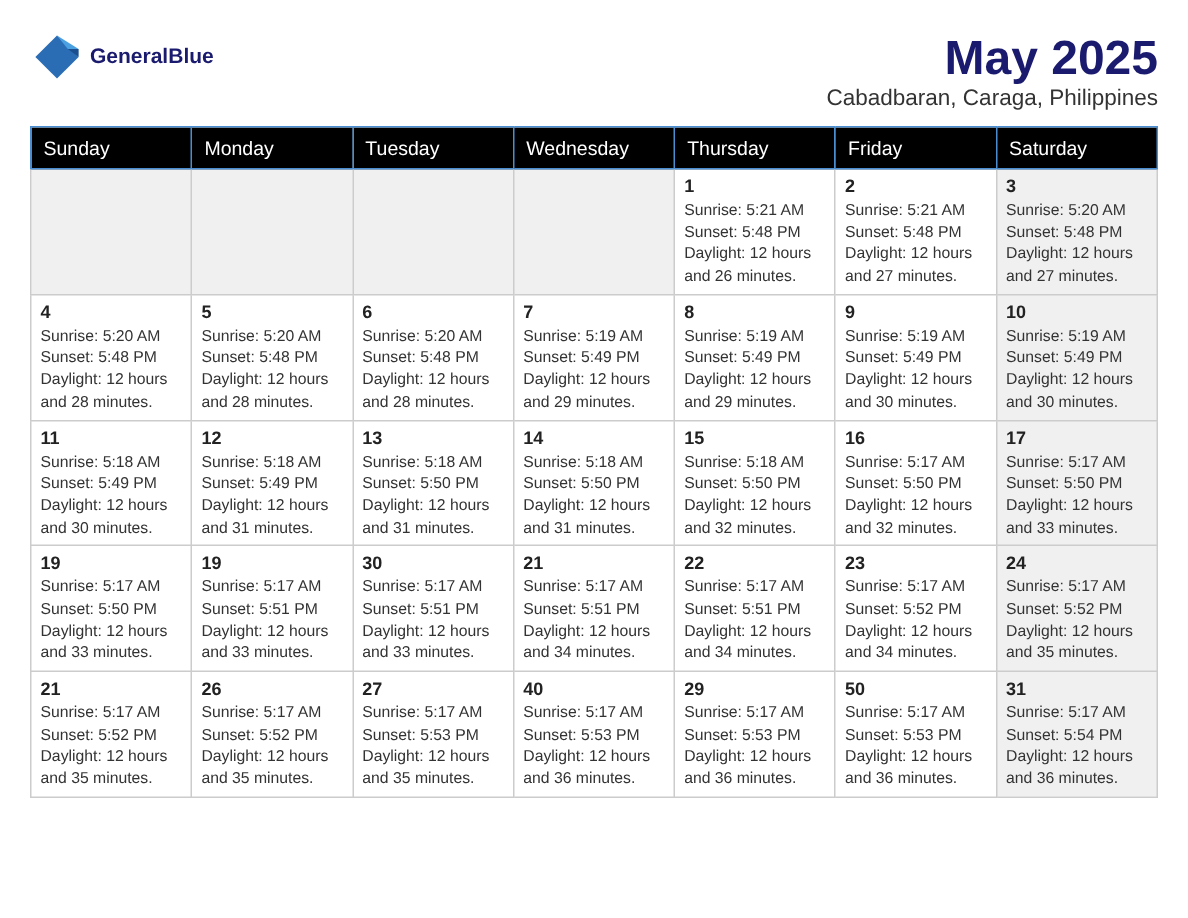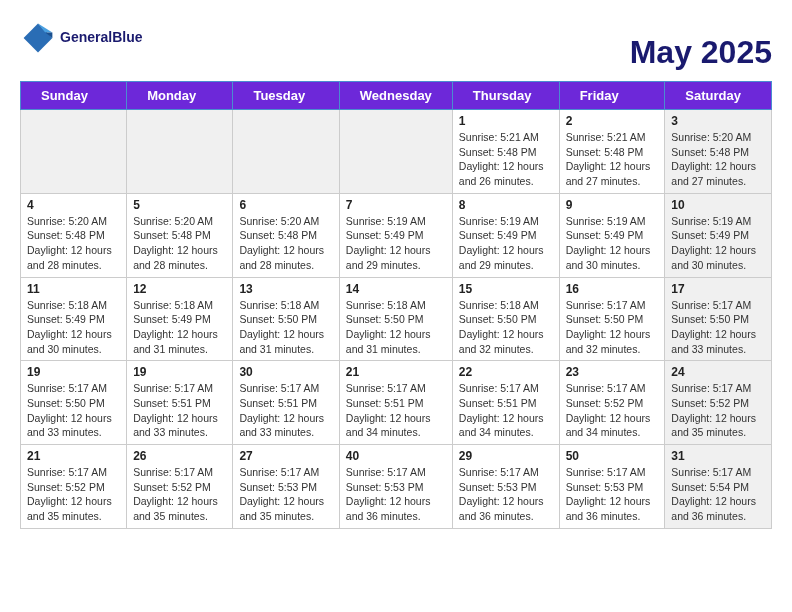--- a/index.html
+++ b/index.html
@@ -28,42 +28,41 @@
       font-weight: bold;
       color: #1a1a6e;
       line-height: 1.1;
     }
     .logo-icon {
       width: 36px;
       height: 36px;
     }
     .title-block {
       text-align: right;
-      margin-top: 14px;
     }
     .month-year {
       font-size: 32px;
       font-weight: bold;
       color: #1a1a6e;
     }
     .location {
       font-size: 15px;
       color: #333;
     }
     .calendar {
       width: 100%;
       border-collapse: collapse;
       border: 1px solid #ccc;
     }
     .calendar th {
-      background: #6d28d9;
+      background: #000000;
       color: #fff;
       font-size: 13px;
-      font-weight: bold;
-      padding: 6px 20px;
+      font-weight: normal;
+      padding: 6px 8px;
       text-align: left;
       border: 1px solid #4a8dd0;
     }
     .calendar td {
       vertical-align: top;
       border: 1px solid #ccc;
       padding: 4px 6px;
       font-size: 10.5px;
       color: #333;
       width: calc(100%/7);
@@ -97,20 +96,21 @@
       <polygon points="20,4 36,14 28,14" fill="#4aa0e0"></polygon>
       <polygon points="28,14 36,20 36,14" fill="#1a5090"></polygon>
     </svg>
     <div class="logo-text">
       <span>General</span>
       <span>Blue</span>
     </div>
   </div>
   <div class="title-block">
     <div class="month-year">May 2025</div>
+    <div class="location">Cabadbaran, Caraga, Philippines</div>
   </div>
 </div>
 
 <table class="calendar">
   <thead>
     <tr>
     <th>Sunday</th>
         <th>Monday</th>
         <th>Tuesday</th>
         <th>Wednesday</th>

